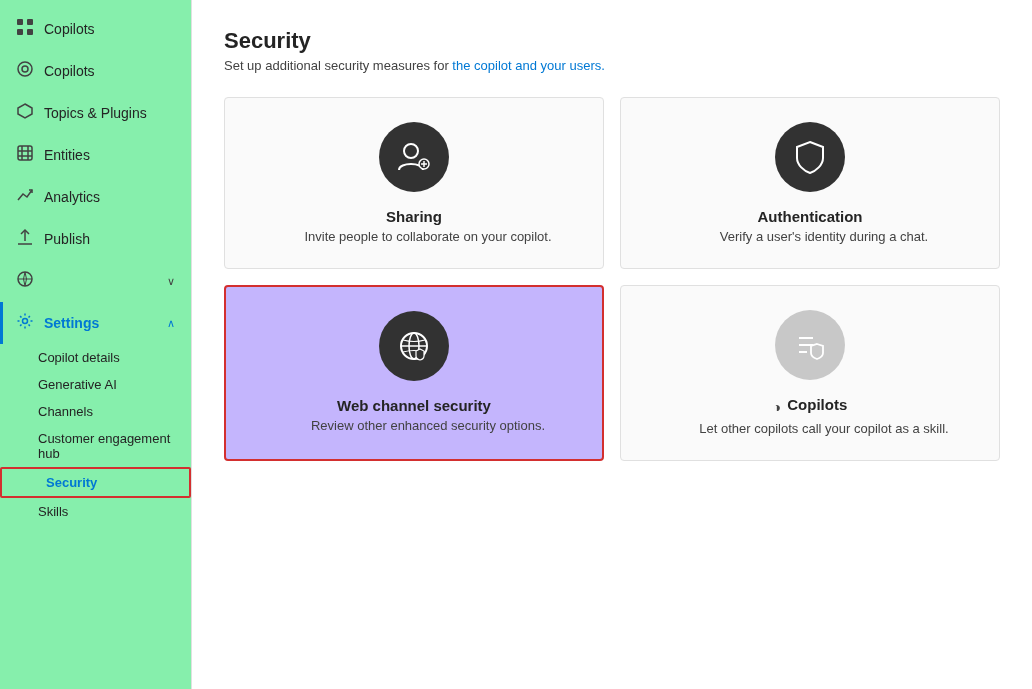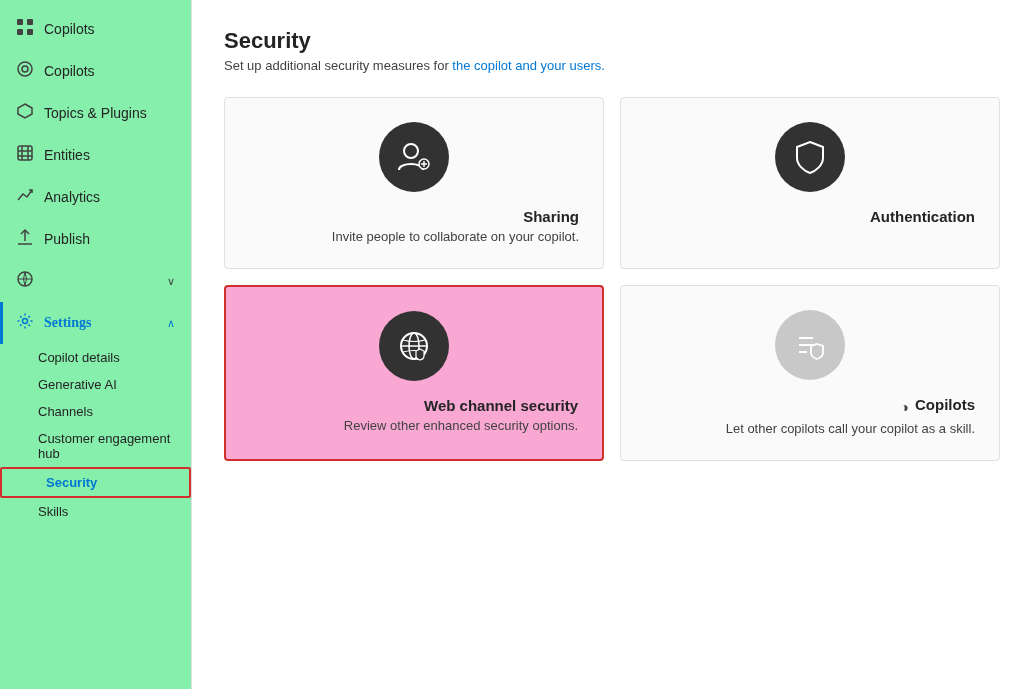--- a/index.html
+++ b/index.html
@@ -72,25 +72,25 @@
       gap: 16px;
     }
     .card {
       border: 1px solid #e0e0e0;
       border-radius: 4px;
       background: #fafafa;
       padding: 24px;
       cursor: pointer;
       display: flex;
       flex-direction: column;
-      align-items: flex-end;
+      align-items: center;
     }
     .card.selected {
       border: 2px solid #d32f2f;
-      background: #f9a8d4;
+      background: #c4b5fd;
     }
     .card-icon-wrap {
       width: 70px;
       height: 70px;
       border-radius: 50%;
       background: #323232;
       display: flex;
       align-items: center;
       justify-content: center;
       margin-bottom: 16px;
@@ -207,21 +207,21 @@
     <span class="chevron">∨</span>
   </div>
 
   <div class="sidebar-item" style="border-left: 3px solid #0078d4; padding-left: 13px;">
     <span class="icon" style="color:#0078d4;">
       <svg width="18" height="18" viewBox="0 0 18 18" fill="none" xmlns="http://www.w3.org/2000/svg">
         <circle cx="9" cy="9" r="2.5" stroke="#0078d4" stroke-width="1.5" fill="none"></circle>
         <path d="M9 1.5 L9 3.5 M9 14.5 L9 16.5 M1.5 9 L3.5 9 M14.5 9 L16.5 9 M4.1 4.1 L5.5 5.5 M12.5 12.5 L13.9 13.9 M13.9 4.1 L12.5 5.5 M5.5 12.5 L4.1 13.9" stroke="#0078d4" stroke-width="1.5"></path>
       </svg>
     </span>
-    <span style="flex:1; font-weight:600; color:#0078d4;font-family:Liberation Serif, serif;">Settings</span>
+    <span style="flex:1; font-weight:600; color:#0078d4;">Settings</span>
     <span class="chevron" style="color:#0078d4;">∧</span>
   </div>
 
   <div class="sidebar-sub">
     <span>Copilot details</span>
   </div>
   <div class="sidebar-sub">
     <span>Generative AI</span>
   </div>
   <div class="sidebar-sub">
@@ -262,20 +262,21 @@
       <div class="card-desc">Invite people to collaborate on your copilot.</div>
     </div>
 
     <div class="card">
       <div class="card-icon-wrap">
         <svg width="38" height="38" viewBox="0 0 38 38" fill="none" xmlns="http://www.w3.org/2000/svg">
           <path d="M19 4 L32 9 L32 20 C32 27 25 33 19 35 C13 33 6 27 6 20 L6 9 Z" stroke="white" stroke-width="2" fill="none"></path>
         </svg>
       </div>
       <div class="card-title">Authentication</div>
+      <div class="card-desc">Verify a user's identity during a chat.</div>
     </div>
 
     <div class="card selected">
       <div class="card-icon-wrap">
         <svg width="38" height="38" viewBox="0 0 38 38" fill="none" xmlns="http://www.w3.org/2000/svg">
           <circle cx="19" cy="19" r="13" stroke="white" stroke-width="2" fill="none"></circle>
           <ellipse cx="19" cy="19" rx="5" ry="13" stroke="white" stroke-width="1.5" fill="none"></ellipse>
           <line x1="6" y1="19" x2="32" y2="19" stroke="white" stroke-width="1.5"></line>
           <path d="M8 13 Q19 16 30 13" stroke="white" stroke-width="1.2" fill="none"></path>
           <path d="M8 25 Q19 22 30 25" stroke="white" stroke-width="1.2" fill="none"></path>

